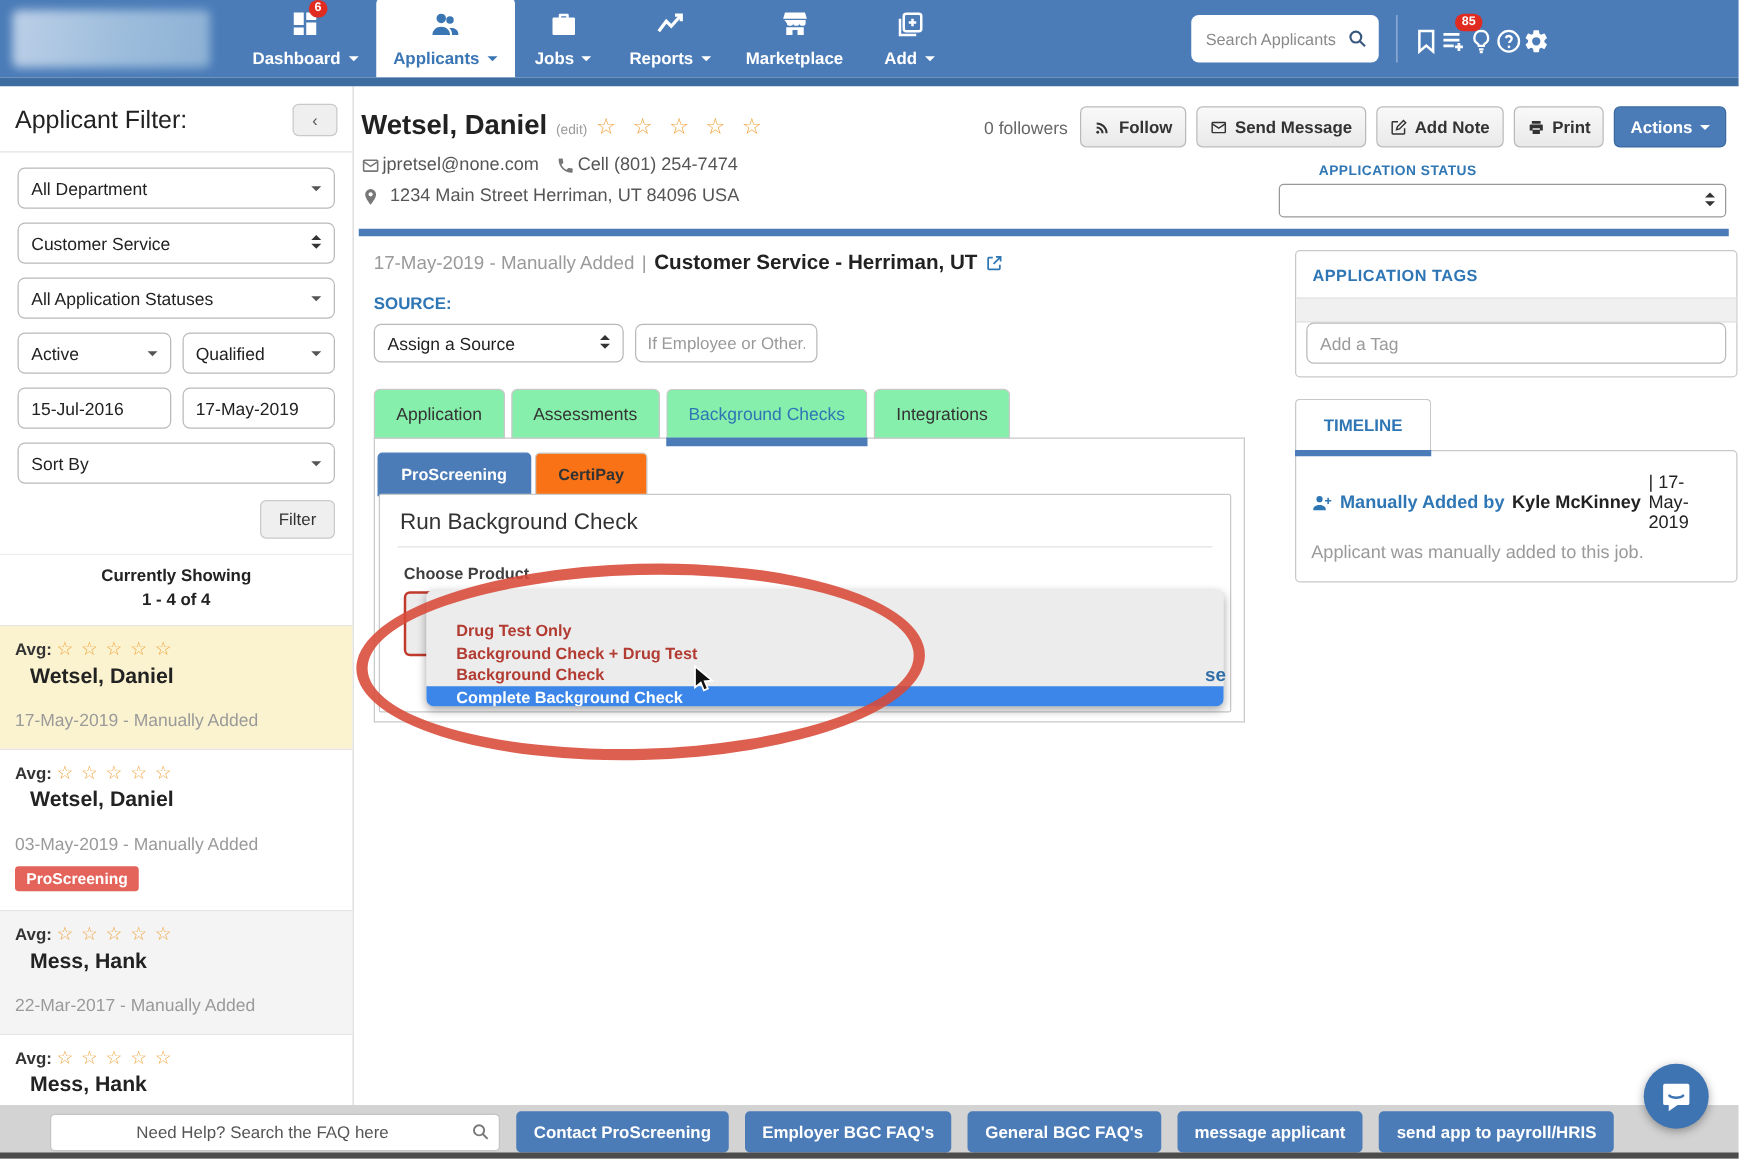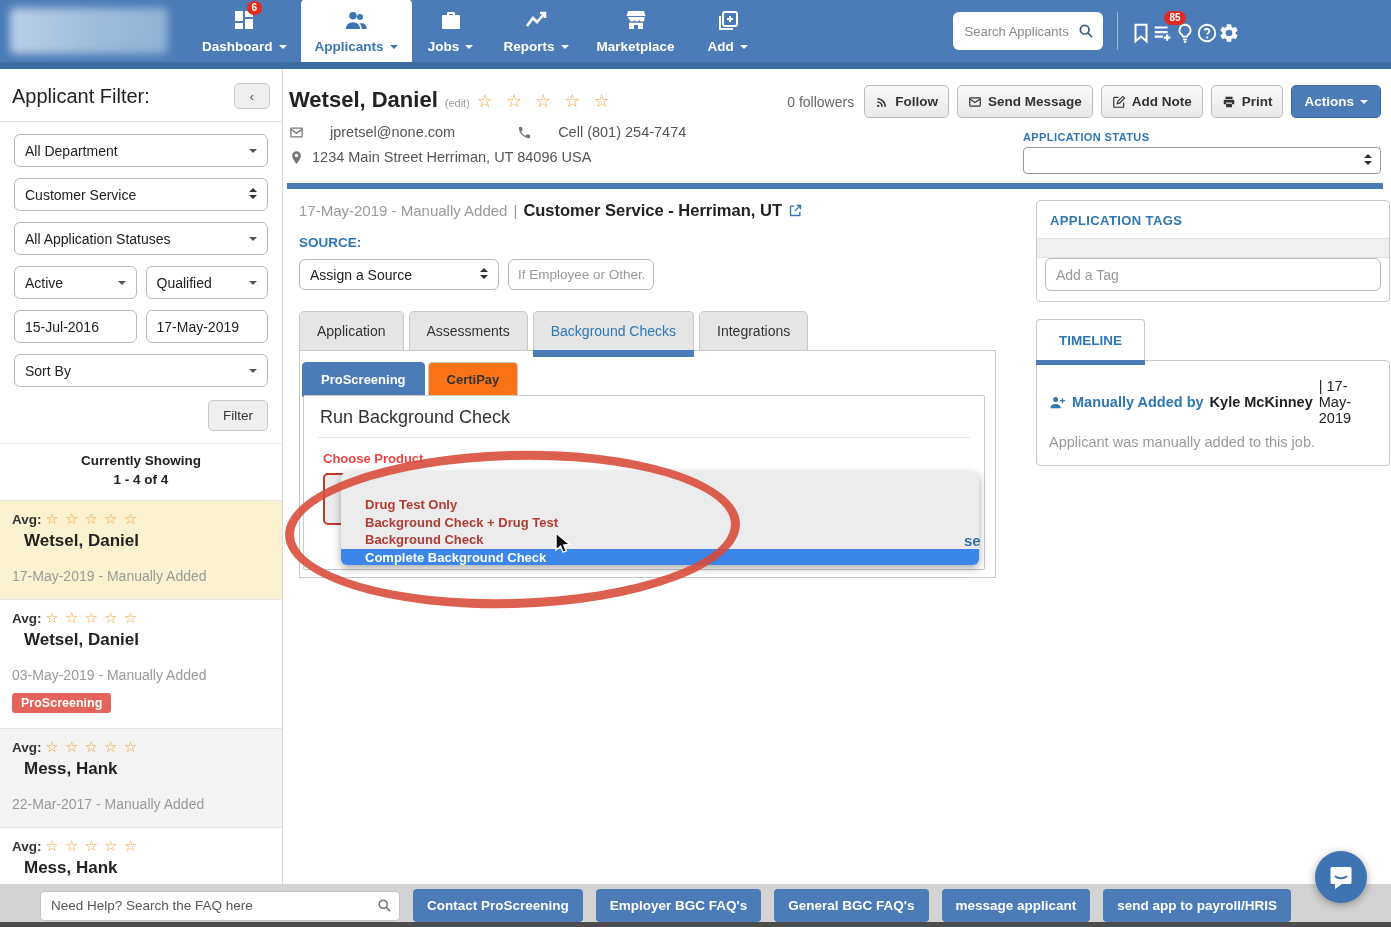--- a/index.html
+++ b/index.html
@@ -72,68 +72,68 @@
     border-radius:3px; padding:3px 9px; margin-top:10px; }
 
   
   .main { position:absolute; top:69px; left:284px; right:0; bottom:43px; overflow:hidden; }
   .main-header { display:flex; justify-content:space-between; padding:16px 10px 0 5px; }
   .mh-left { padding-top:2px; }
   .name-row { display:flex; align-items:baseline; gap:7px; }
   .app-title { font-size:22px; font-weight:bold; color:#222; }
   .edit-link { font-size:11px; color:#9a9a9a; }
   .name-row .stars { font-size:18px; letter-spacing:4px; }
-  .contact-row { display:flex; align-items:center; gap:26px; margin-top:11px; font-size:14.5px; color:#555;text-align:right; }
+  .contact-row { display:flex; align-items:center; gap:2px; margin-top:11px; font-size:14.5px; color:#555;text-align:right; }
   .contact-row svg, .addr-row svg { width:15px; height:15px; color:#777; }
   .contact-row .sep { width:10px; }
   .addr-row { display:flex; align-items:center; gap:8px; margin-top:9px; font-size:14.5px; color:#555; }
   .mh-right { width:358px; }
   .actions-row { display:flex; align-items:center; gap:8px; justify-content:flex-end; }
   .followers { font-size:14px; color:#666; margin-right:2px; white-space:nowrap; }
   .gbtn { display:flex; align-items:center; gap:6px; border:1px solid #b9b9b9; border-radius:5px;
     background:linear-gradient(#f9f9f9,#e9e9e9); font-size:13.5px; font-weight:bold; color:#333;
     padding:8px 10px; cursor:pointer; white-space:nowrap; font-family:inherit; }
   .gbtn svg { width:14px; height:14px; }
   .bbtn { display:flex; align-items:center; border:1px solid #3a6a9e; border-radius:5px; background:#4b7cb8;
     color:#fff; font-size:13.5px; font-weight:bold; padding:8px 12px; cursor:pointer; font-family:inherit; }
   .status-block { margin-top:13px; }
-  .status-label { font-size:11px; font-weight:bold; letter-spacing:.4px; color:#2f76b5; margin-bottom:4px; }
+  .status-label { font-size:11px; font-weight:bold; letter-spacing:.4px; color:#2f76b5; margin-bottom:4px;margin-left:32px; }
   .status-select { height:27px; border:1px solid #999; border-radius:4px; background:#fff; display:flex;
     align-items:center; justify-content:flex-end; padding:0 8px; cursor:pointer; }
   .blue-divider { height:6px; background:#4b7cb8; margin:9px 8px 0 3px; }
 
   .content-row { display:flex; align-items:flex-start; }
   .content-left { width:724px; padding:12px 0 0 15px; }
   .job-line { font-size:15px; color:#9a9a9a; display:flex; align-items:center; gap:6px; }
   .job-title { font-size:16.5px; font-weight:bold; color:#222; }
   .job-line svg { width:15px; height:15px; color:#2f76b5; }
   .source-label { font-size:13.5px; font-weight:bold; color:#2f76b5; margin-top:15px; }
   .source-row { display:flex; gap:9px; margin-top:9px; }
   .source-select { width:200px; height:31px; margin-bottom:0; }
   .emp-input { width:146px; height:31px; border:1px solid #b9b9b9; border-radius:6px; padding:0 9px;
     font-size:13.5px; font-family:inherit; color:#333; }
   .emp-input::placeholder { color:#9a9a9a; }
 
   .tabs-row { display:flex; gap:5px; margin-top:21px; position:relative; z-index:2; }
-  .tab { border:1px solid #c9c9c9; border-radius:5px 5px 0 0; background:#e5e5e5; padding:11px 17px;
+  .tab { border:1px solid #c9c9c9; border-radius:5px 5px 0 0; background:#86efac; padding:11px 17px;
     font-size:14px; color:#333; cursor:pointer; position:relative; }
   .tab.active { color:#2f76b5; border-bottom-color:#fff; }
   .tab.active::after { content:""; position:absolute; left:-1px; right:-1px; bottom:-7px; height:7px;
     background:#4b7cb8; }
   .bgc-panel { border:1px solid #c9c9c9; margin-top:-1px; width:697px; height:228px; position:relative;
     background:#fff; }
   .subtabs { display:flex; gap:3px; padding:11px 0 0 2px; }
   .subtab { border:1px solid #c9c9c9; border-radius:4px 4px 0 0; background:#f97316; padding:9px 18px;
     font-size:13px; font-weight:bold; color:#333; cursor:pointer; }
   .subtab.active { background:#4b7cb8; border-color:#4b7cb8; color:#fff; }
   .inner-box { position:absolute; left:3px; top:44px; width:682px; height:175px; border:1px solid #c9c9c9;
     border-radius:2px; background:#fff; }
   .rbc-heading { font-size:18px; color:#333; padding:11px 16px 9px; }
   .rbc-divider { border-bottom:1px solid #e2e2e2; margin:0 14px; }
-  .choose-label { font-size:13px; font-weight:bold; color:#ef4444; margin:13px 0 0 19px; }
+  .choose-label { font-size:13px; font-weight:bold; color:#404040; margin:13px 0 0 19px; }
   .red-select { position:absolute; left:19px; top:77px; width:644px; height:52px;
     border:2px solid #c0392b; border-radius:5px; background:#ececec; }
   .open-menu { position:absolute; left:37px; top:76px; width:638px; height:93px; background:#ececec;
     border-radius:6px; box-shadow:0 3px 8px rgba(0,0,0,.35); padding-top:24px; overflow:hidden; }
   .menu-opt { font-size:13px; font-weight:bold; color:#b23b32; padding:1px 0 1px 24px; line-height:15.5px;
     cursor:pointer; }
   .menu-opt.selected { background:#3b86e8; color:#fff; }
   .partial-text { position:absolute; left:660px; top:136px; font-size:15px; font-weight:bold; color:#2f6da8; }
 
   .content-right { width:354px; margin:11px 0 0 28px; }
@@ -162,21 +162,21 @@
   .annotation-ellipse { position:absolute; left:285px; top:451px; width:455px; height:157px;
     border:9px solid rgba(216,73,55,.88); border-radius:50%; transform:rotate(-1.5deg); z-index:50;
     pointer-events:none; }
   .cursor-arrow { position:absolute; left:553px; top:532px; z-index:51; pointer-events:none; }
 
   
   .footer { position:absolute; left:0; bottom:0; width:100%; height:43px; background:#d3d3d3;
     display:flex; align-items:center; gap:13px; padding-left:40px; z-index:40; }
   .faq-search { position:relative; }
   .faq-search input { width:360px; height:30px; border:1px solid #c4c4c4; border-radius:4px;
-    padding:0 30px 0 10px; font-size:13.5px; font-family:inherit; color:#333; }
+    padding:0 30px 0 10px; font-size:13.5px; font-family:inherit; color:#333;text-align:center; }
   .faq-search input::placeholder { color:#555; }
   .faq-search svg { position:absolute; right:8px; top:7px; width:15px; height:15px; color:#777; }
   .fbtn { background:#4b7cb8; color:#fff; border:none; border-radius:4px; font-size:13.5px; font-weight:bold;
     padding:9px 14px; cursor:pointer; font-family:inherit; white-space:nowrap; }
   .bottom-edge { position:absolute; left:0; bottom:0; width:100%; height:5px; background:#4c4c4c; z-index:45; }
 
   .chat-launcher { position:absolute; left:1315px; top:851px; width:52px; height:52px; border-radius:50%;
     background:#3f74b3; box-shadow:0 2px 8px rgba(0,0,0,.35); display:flex; align-items:center;
     justify-content:center; z-index:60; cursor:pointer; }
   .chat-launcher svg { width:26px; height:26px; }

